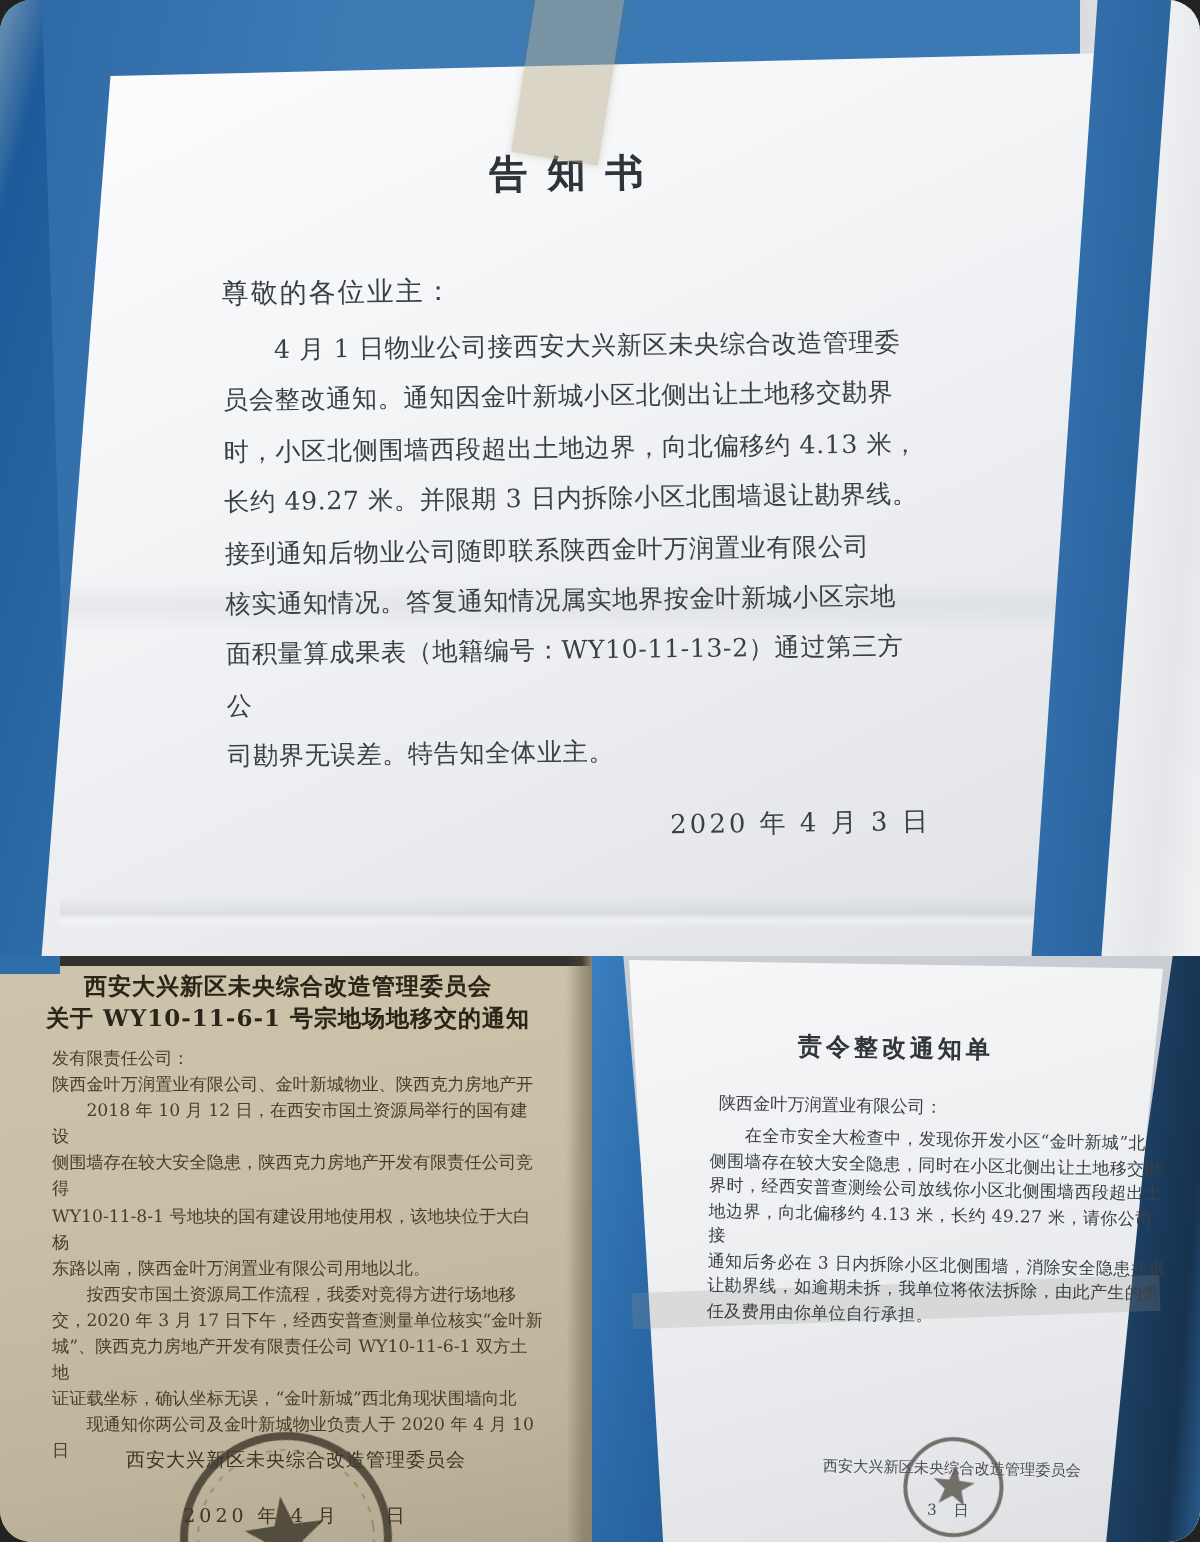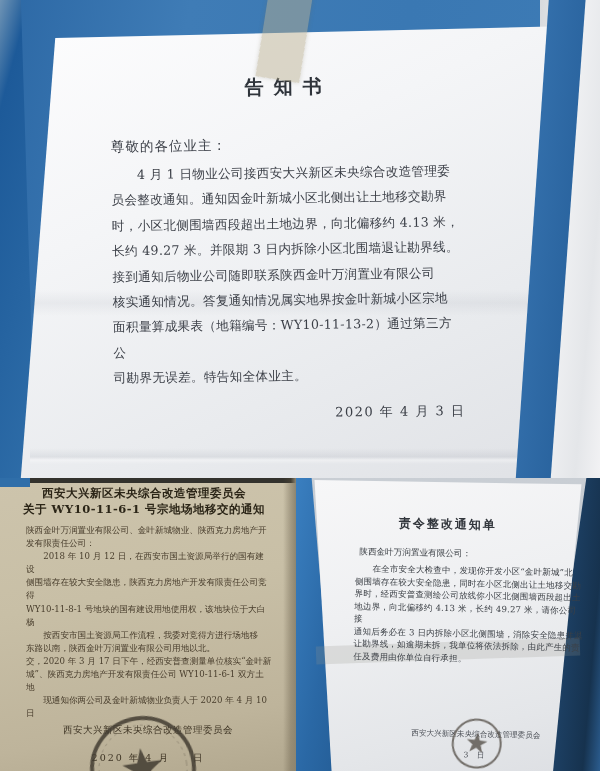--- a/index.html
+++ b/index.html
@@ -1,17 +1,17 @@
 <!DOCTYPE html>
 <html><head>
 <meta charset="utf-8">
 <style>
   html,body{margin:0;padding:0;background:#222;}
   #stage{position:relative;width:600px;height:771px;overflow:hidden;
-         font-family:"DejaVu Serif","Liberation Serif",serif;background:#bef264;}
+         font-family:"DejaVu Serif","Liberation Serif",serif;background:#bef264;border-radius:16px;}
   #stage *{box-sizing:border-box;}
 
   
   .photo-top{position:absolute;left:0;top:0;width:600px;height:480px;overflow:hidden;
              background:linear-gradient(100deg,#2c68a5 0%,#3f7cb6 28%,#3a78b3 60%,#3e7cb6 100%);}
   .left-post{position:absolute;left:0;top:0;width:36px;height:480px;
              clip-path:polygon(0 0,58% 0,100% 100%,0 100%);
              background:linear-gradient(105deg,#6f94b5 0%,#1d5a99 18%,#2f6ea9 100%);}
   .right-paper{position:absolute;left:540px;top:0;width:60px;height:480px;
              background:linear-gradient(95deg,#d8dadd 0%,#f0f1f3 40%,#e4e6e9 75%,#f2f2f4 100%);}
@@ -112,29 +112,30 @@
 
   <div class="photo-bl">
     <div class="bl-topbar"></div>
     <div class="bl-bluechip"></div>
     <div class="doc-bl">
       <div class="bl-title">
         <div>西安大兴新区未央综合改造管理委员会</div>
         <div>关于 WY10-11-6-1 号宗地场地移交的通知</div>
       </div>
       <div class="bl-body">
+        <div>发有限责任公司：</div>
         <div>陕西金叶万润置业有限公司、金叶新城物业、陕西克力房地产开</div>
-        <div>发有限责任公司：</div>
         <div>　　2018 年 10 月 12 日，在西安市国土资源局举行的国有建设</div>
         <div>侧围墙存在较大安全隐患，陕西克力房地产开发有限责任公司竞得</div>
         <div>WY10-11-8-1 号地块的国有建设用地使用权，该地块位于大白杨</div>
+        <div>东路以南，陕西金叶万润置业有限公司用地以北。</div>
         <div>　　按西安市国土资源局工作流程，我委对竞得方进行场地移</div>
-        <div>东路以南，陕西金叶万润置业有限公司用地以北。</div>
         <div>交，2020 年 3 月 17 日下午，经西安普查测量单位核实“金叶新</div>
         <div>城”、陕西克力房地产开发有限责任公司 WY10-11-6-1 双方土地</div>
+        <div>证证载坐标，确认坐标无误，“金叶新城”西北角现状围墙向北</div>
         <div>　　现通知你两公司及金叶新城物业负责人于 2020 年 4 月 10 日</div>
       </div>
       <div class="bl-sig">西安大兴新区未央综合改造管理委员会</div>
       <div class="bl-date">2020 年 4 月　　日</div>
       <svg class="seal-bl" viewBox="0 0 114 114">
         <circle cx="57" cy="57" r="51" fill="none" stroke="#3e382e" stroke-width="4"></circle>
         <circle cx="57" cy="57" r="44" fill="none" stroke="#3e382e" stroke-width="1" opacity=".35" stroke-dasharray="3 4"></circle>
         <polygon fill="#3e382e" points="57,36 61.9,50.4 76.9,50.7 64.9,59.6 69.3,74 57,65.4 44.7,74 49.1,59.6 37.1,50.7 52.1,50.4"></polygon>
       </svg>
     </div>

